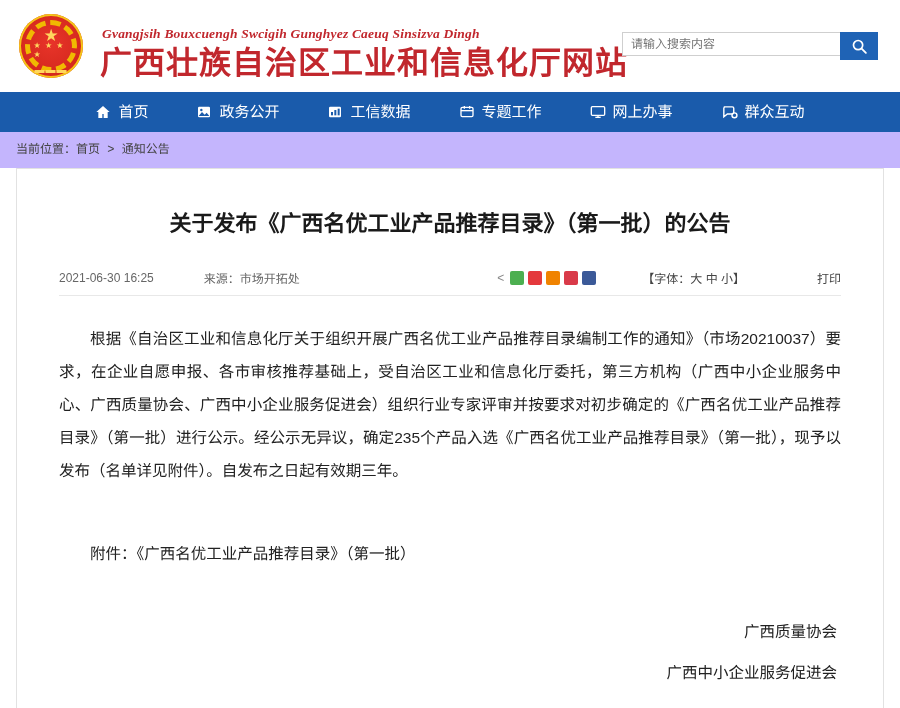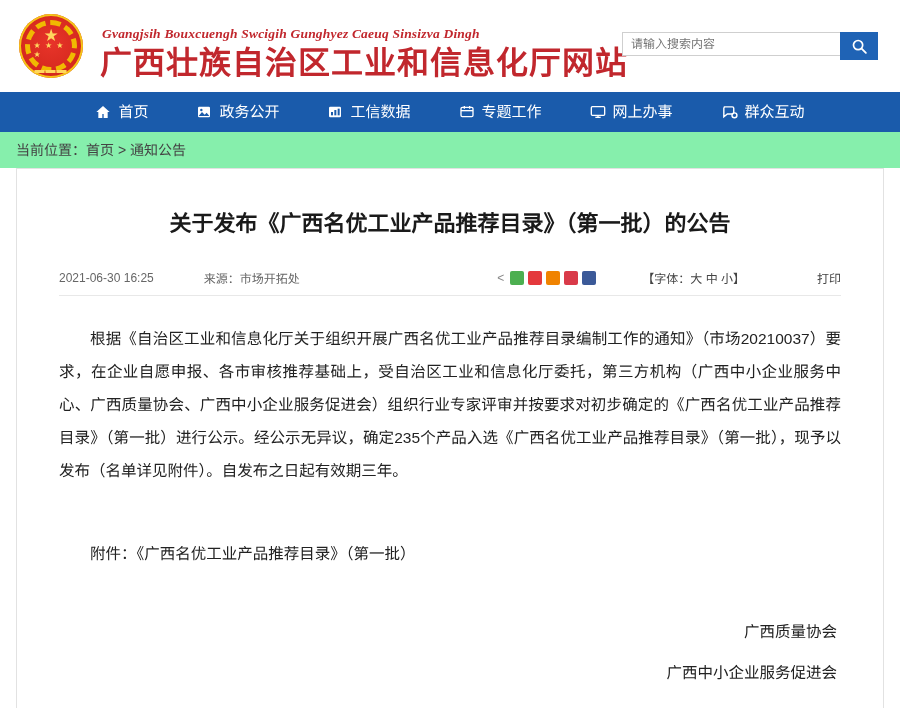--- a/index.html
+++ b/index.html
@@ -76,22 +76,23 @@
     height:40px;background:#1a5bab;display:flex;align-items:center;
     justify-content:center;gap:0;
   }
   .nav-item{
     display:flex;align-items:center;gap:7px;color:#fff;font-size:15px;
     padding:0 24px;height:40px;line-height:40px;cursor:pointer;white-space:nowrap;
   }
   .nav-item .ico{display:inline-flex;align-items:center;}
   
   .crumb{
-    height:36px;line-height:36px;font-size:14px;color:#444;padding-left:16px;
-    background:#86efac;
+    height:36px;line-height:36px;font-size:12px;color:#444;padding-left:16px;
+    background:#c4b5fd;
+    font-family:Liberation Mono, monospace;
   }
   
   .page{
     width:868px;margin:0 auto;border:1px solid #e2e2e2;border-bottom:0;
     background:#fff;box-sizing:border-box;height:547px;overflow:hidden;
   }
   .art-title{
     text-align:center;font-size:22px;font-weight:bold;color:#1a1a1a;
     margin:38px 60px 0;line-height:34px;
     font-family:"Liberation Serif","DejaVu Serif",serif;

